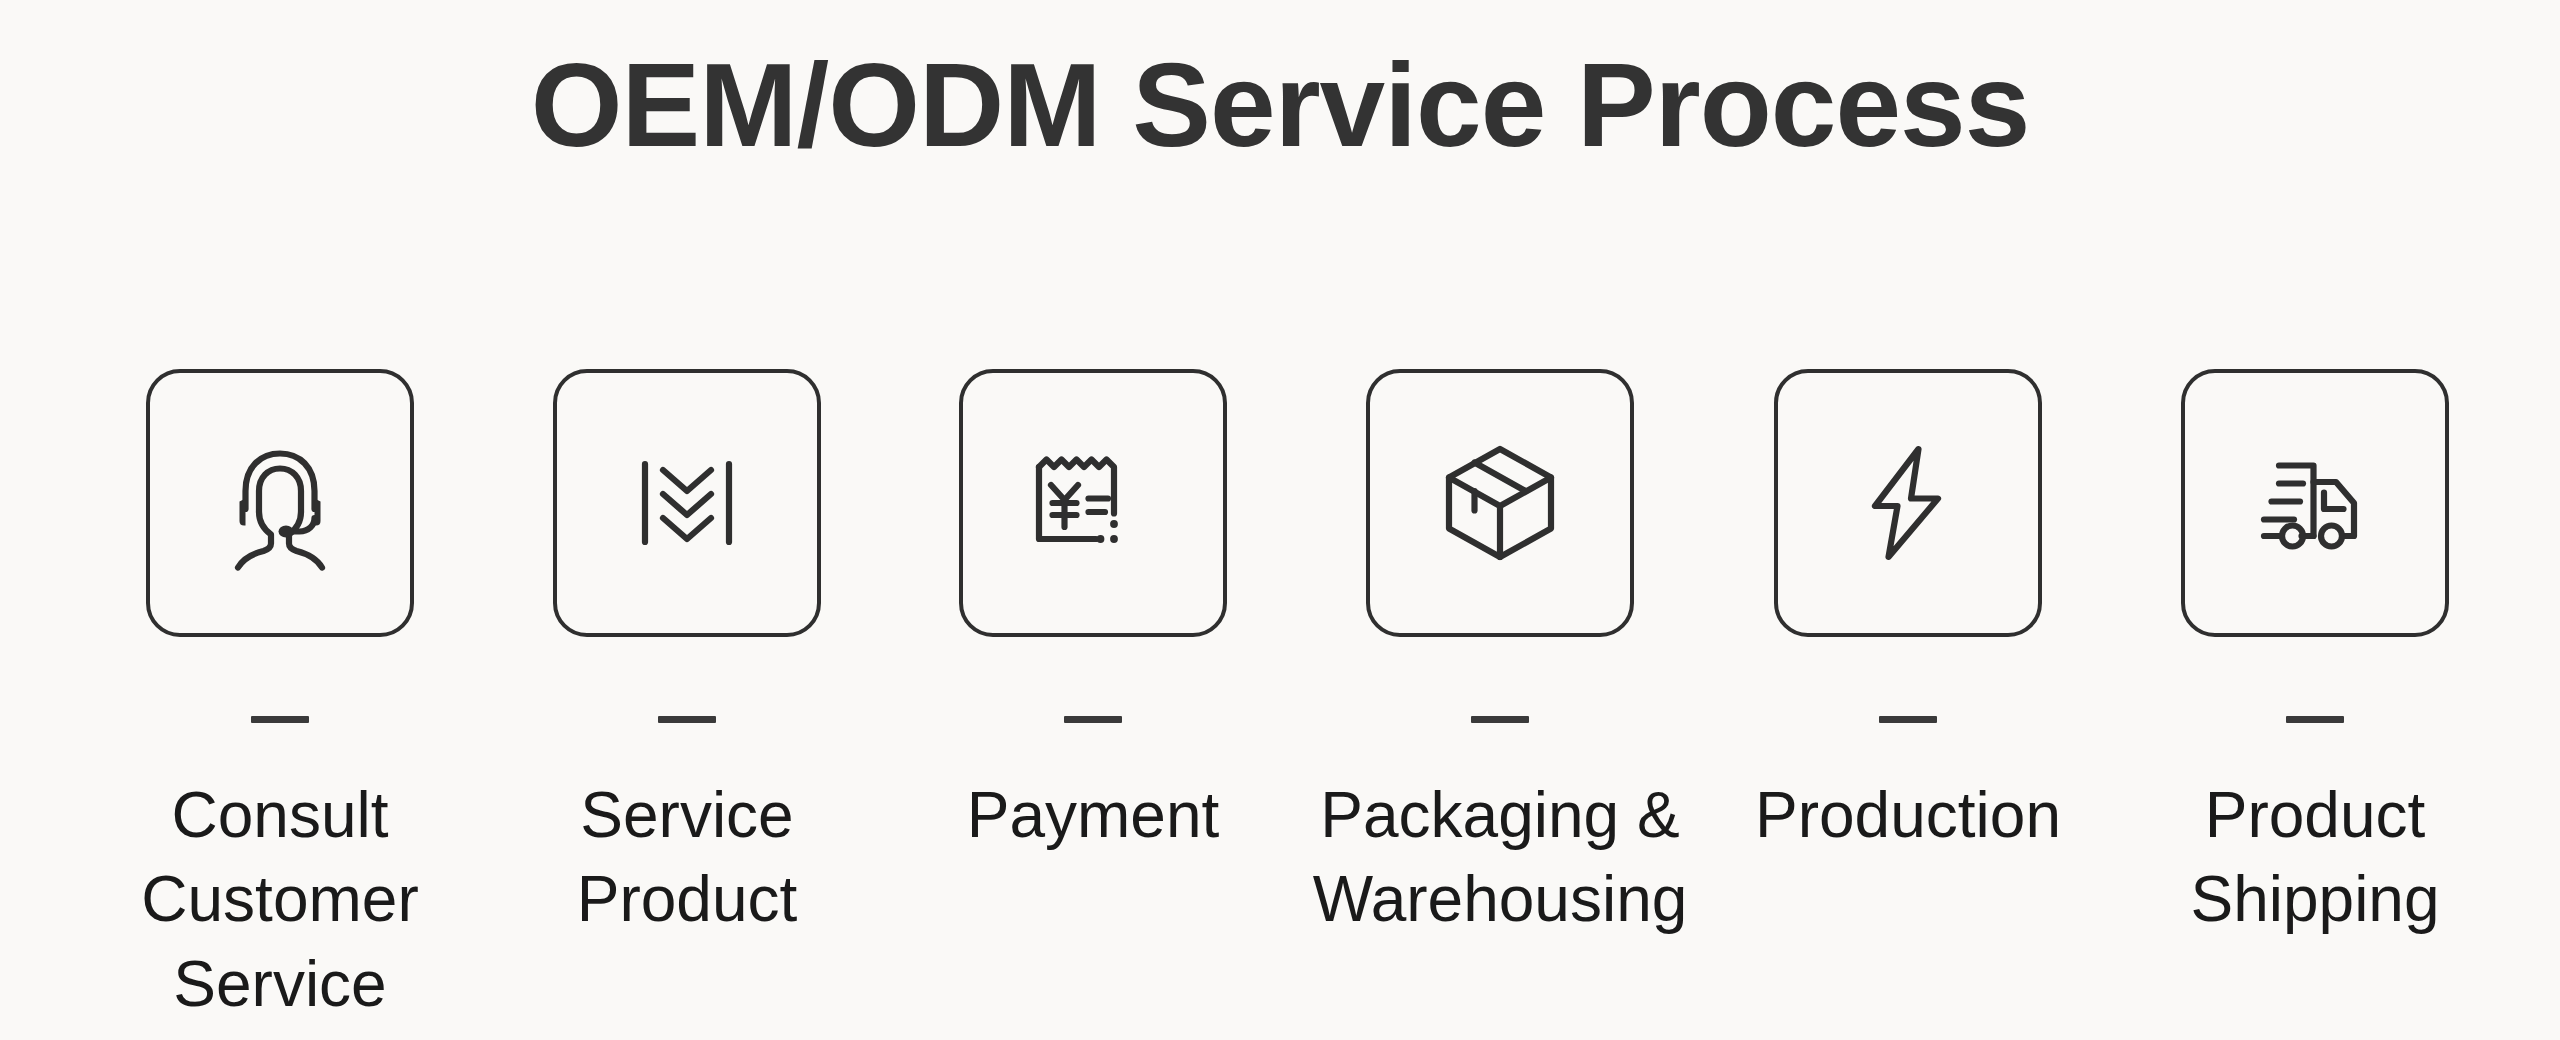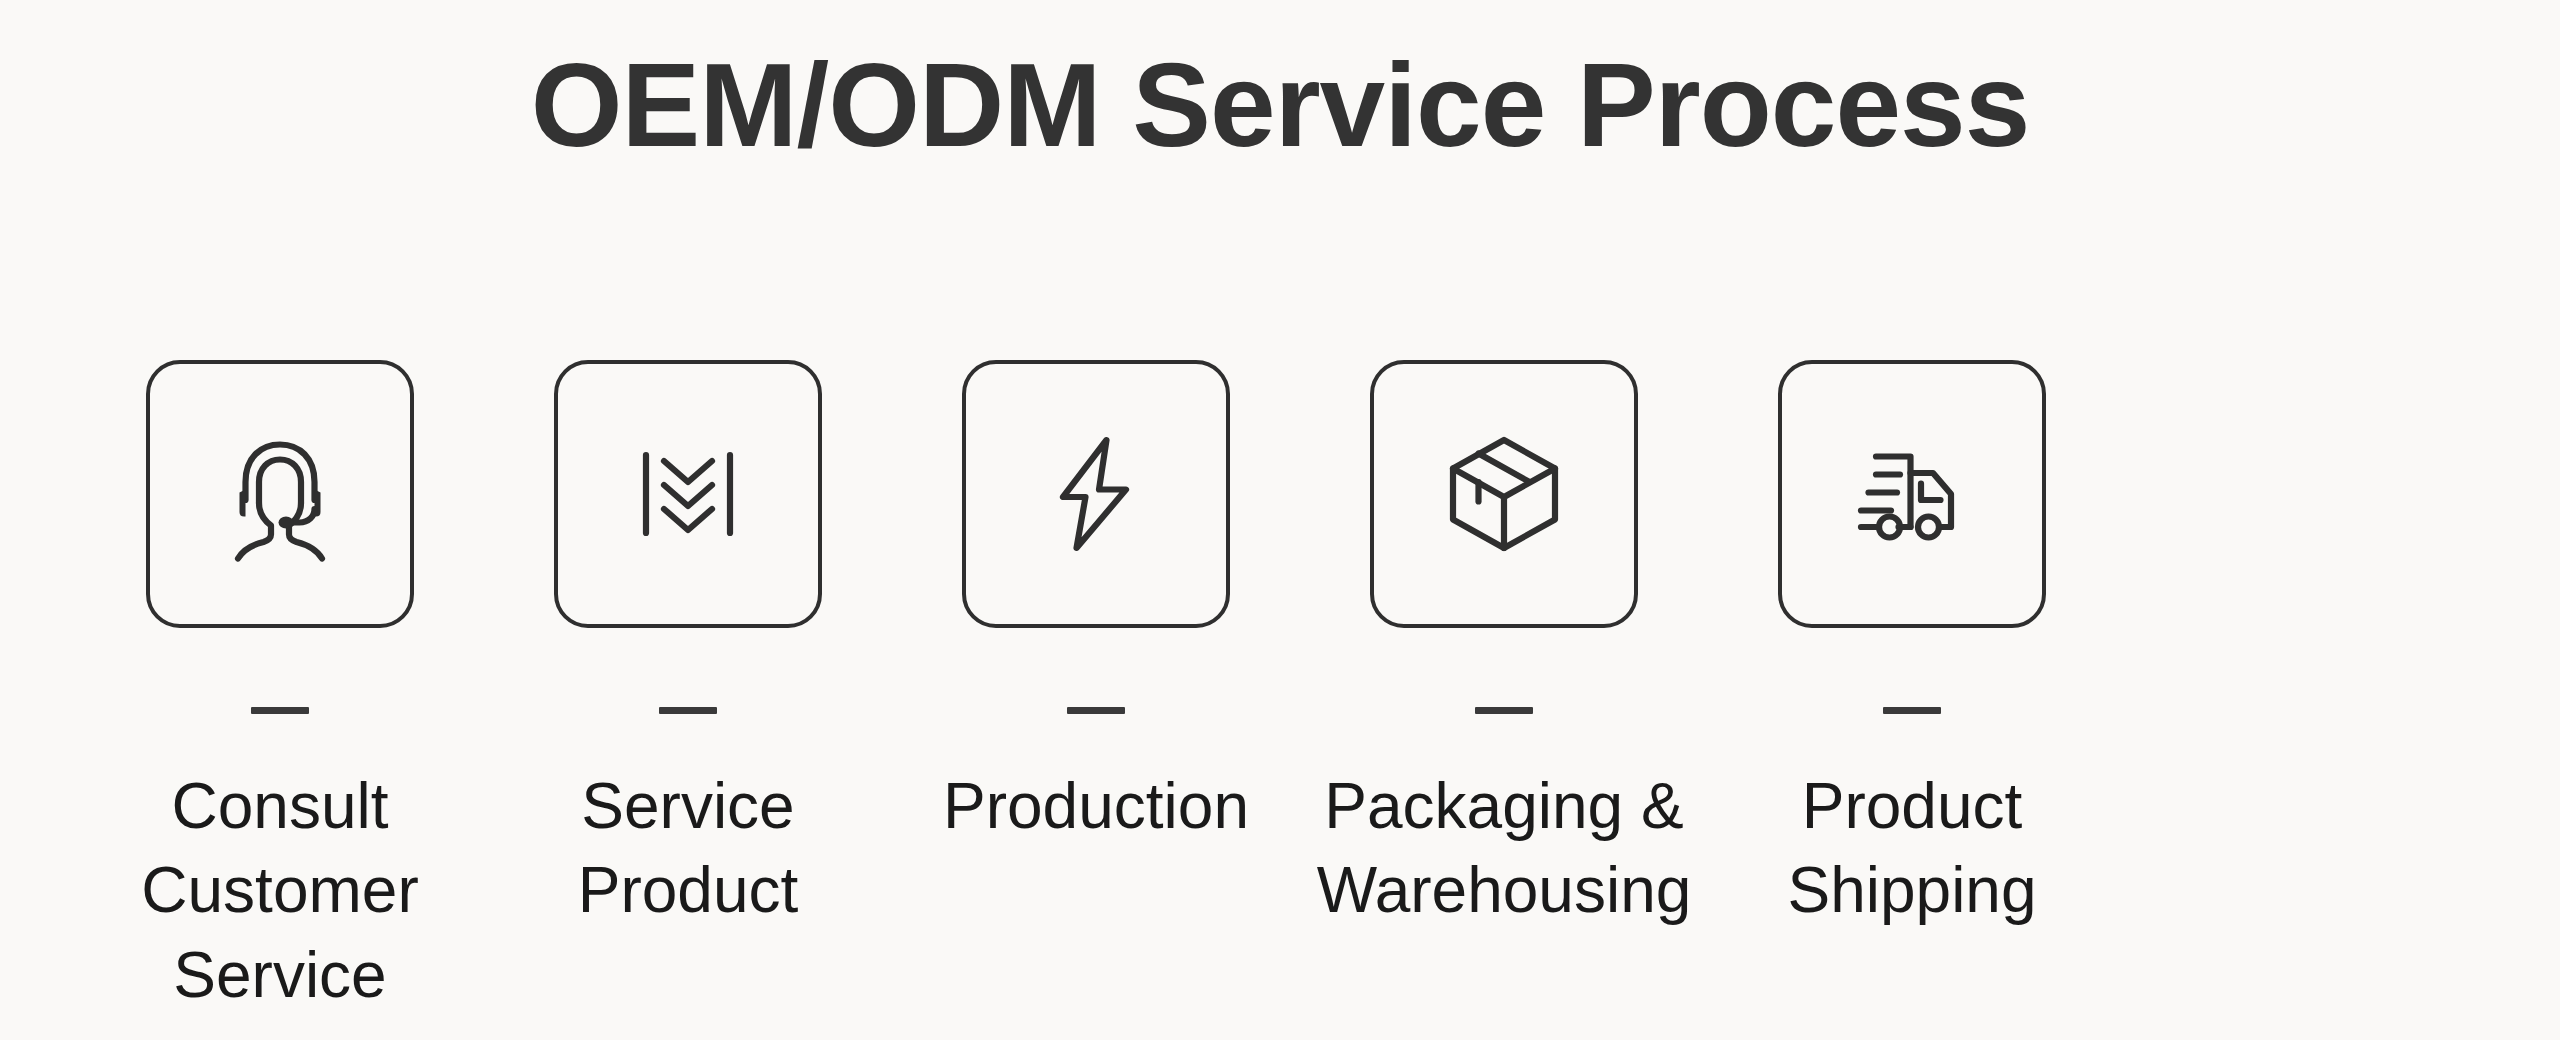--- a/index.html
+++ b/index.html
@@ -25,21 +25,21 @@
     font-weight: bold;
     color: #333333;
     letter-spacing: -1px;
     line-height: 1.12;
     white-space: nowrap;
     margin-top: 21px;
   }
 
   #steps {
     position: absolute;
-    top: 360px;
+    top: 369px;
     left: 145px;
     width: 2290px;
     display: flex;
     flex-direction: row;
     align-items: flex-start;
   }
 
   .step {
     width: 270px;
     margin-right: 138px;
@@ -130,44 +130,63 @@
         <polyline points="34,28 50,42 66,28"></polyline>
         <polyline points="34,44 50,58 66,44"></polyline>
         <polyline points="34,60 50,74 66,60"></polyline>
       </svg>
     </div>
     <div class="divider-dash"></div>
     <div class="step-label">Service
 Product</div>
   </div>
 
-
-  <div class="step">
-    <div class="icon-card">
-      <svg viewBox="0 0 100 100">
-        <polygon points="57,14 28,52 43,52 37,86 70,47 52,47"></polygon>
-      </svg>
-    </div>
-    <div class="divider-dash"></div>
-    <div class="step-label">Production</div>
+  <div class="step">
+    <div class="icon-card">
+      <svg viewBox="0 0 100 100">
+        <path d="M14 26 L19 21 L24 26 L29 21 L34 26 L39 21 L44 26 L49 21 L54 26 L59 21 L64 26 L64 57"></path>
+        <path d="M14 26 L14 74 L52 74"></path>
+        <polyline points="22,38 31,48 40,38"></polyline>
+        <line x1="23" y1="50" x2="39" y2="50"></line>
+        <line x1="23" y1="58" x2="39" y2="58"></line>
+        <line x1="31" y1="48" x2="31" y2="66"></line>
+        <line x1="47" y1="47" x2="60" y2="47"></line>
+        <line x1="47" y1="56" x2="58" y2="56"></line>
+        <circle cx="64" cy="64" r="2.6" class="solid"></circle>
+        <circle cx="64" cy="74" r="2.6" class="solid"></circle>
+        <circle cx="55" cy="74" r="2.6" class="solid"></circle>
+      </svg>
+    </div>
+    <div class="divider-dash"></div>
+    <div class="step-label">Payment</div>
   </div>
 
   <div class="step">
     <div class="icon-card">
       <svg viewBox="0 0 100 100">
         <polygon points="50,14 84,33 84,67 50,86 16,67 16,33"></polygon>
         <polyline points="16,33 50,52 84,33"></polyline>
         <line x1="50" y1="52" x2="50" y2="86"></line>
         <polyline points="33,23 67,42"></polyline>
         <line x1="33" y1="42" x2="33" y2="55"></line>
       </svg>
     </div>
     <div class="divider-dash"></div>
     <div class="step-label">Packaging &amp;
 Warehousing</div>
+  </div>
+
+  <div class="step">
+    <div class="icon-card">
+      <svg viewBox="0 0 100 100">
+        <polygon points="57,14 28,52 43,52 37,86 70,47 52,47"></polygon>
+      </svg>
+    </div>
+    <div class="divider-dash"></div>
+    <div class="step-label">Production</div>
   </div>
 
   <div class="step">
     <div class="icon-card">
       <svg viewBox="0 0 100 100">
         <polyline points="26,25 49,25 49,72"></polyline>
         <polyline points="49,36 64,36 76,50 76,72 68,72"></polyline>
         <line x1="49" y1="72" x2="41" y2="72"></line>
         <circle cx="35" cy="72" r="7"></circle>
         <circle cx="61" cy="72" r="7"></circle>

